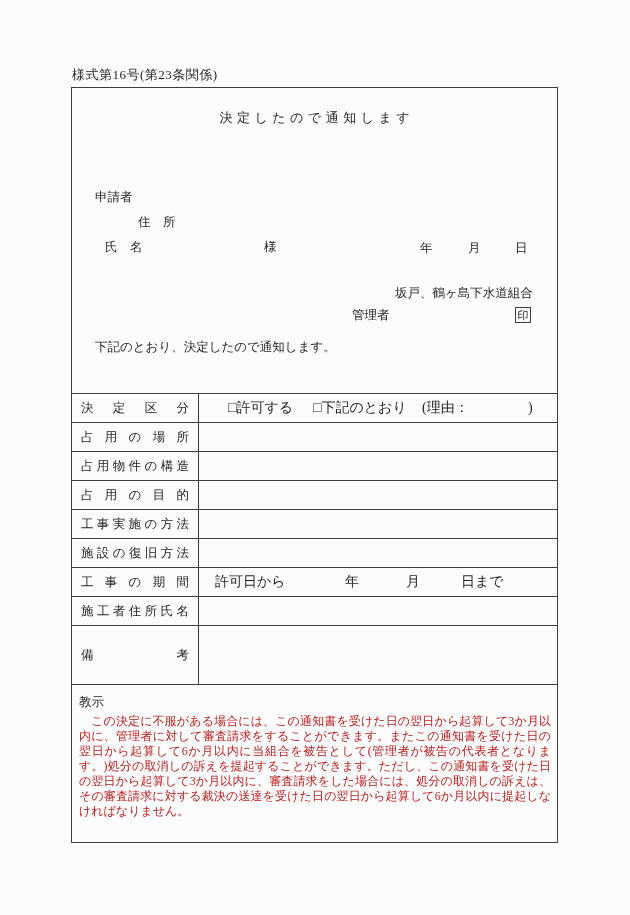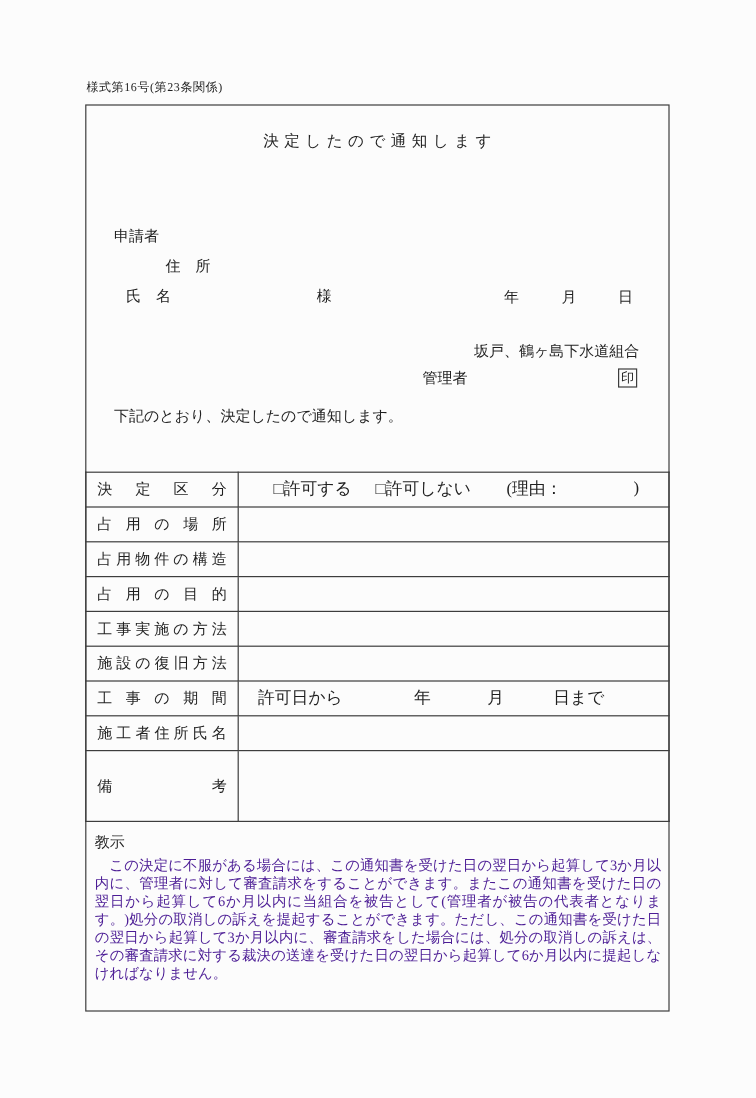--- a/index.html
+++ b/index.html
@@ -6,21 +6,21 @@
   html,body { width:630px; height:915px; }
   body {
     position:relative;
     background:#fcfcfc;
     color:#1f1f1f;
     font-family:"Liberation Serif","DejaVu Serif",serif;
     overflow:hidden;
   }
   .form-number {
     position:absolute; left:72px; top:66px;
-    font-size:10px; letter-spacing:0.5px;
+    font-size:13px; letter-spacing:0.5px;
   }
   .outer-box {
     position:absolute; left:71px; top:87px;
     width:487px; height:756px;
     border:1px solid #3d3d3d;
     background:#fcfcfc;
   }
   .doc-header { position:relative; height:305px; }
   .doc-title {
     position:absolute; top:21px; left:0; width:100%;
@@ -54,21 +54,21 @@
   }
   .decision-table td.val { position:relative; }
   .cell-span {
     position:absolute; top:50%; transform:translateY(-50%);
     white-space:nowrap; font-size:14px;
   }
   .instructions { padding:9px 6px 0 7px; }
   .instructions-label { font-size:12.5px; margin-bottom:3px; }
   .instructions-body {
     font-size:12px; line-height:15px;
-    text-align:justify; color:#4c1d95;
+    text-align:justify; color:#b91c1c;
   }
 </style>
 </head>
 <body>
 
 <div class="form-number">様式第16号(第23条関係)</div>
 
 <div class="outer-box">
 
   <div class="doc-header">
@@ -89,21 +89,21 @@
 
     <span class="hdr-abs" style="left:23px; top:251px;">下記のとおり、決定したので通知します。</span>
   </div>
 
   <table class="decision-table">
     <tbody>
         <tr>
       <td class="lbl">決 定 区 分</td>
       <td class="val">
         <span class="cell-span" style="left:29px;">□許可する</span>
-        <span class="cell-span" style="left:114px;">□許可しない</span>
+        <span class="cell-span" style="left:114px;">□下記のとおり</span>
         <span class="cell-span" style="left:223px;">(理由：</span>
         <span class="cell-span" style="left:329px;">)</span>
       </td>
     </tr>
     <tr>
       <td class="lbl">占 用 の 場 所</td>
       <td class="val"></td>
     </tr>
     <tr>
       <td class="lbl">占 用 物 件 の 構 造</td>

